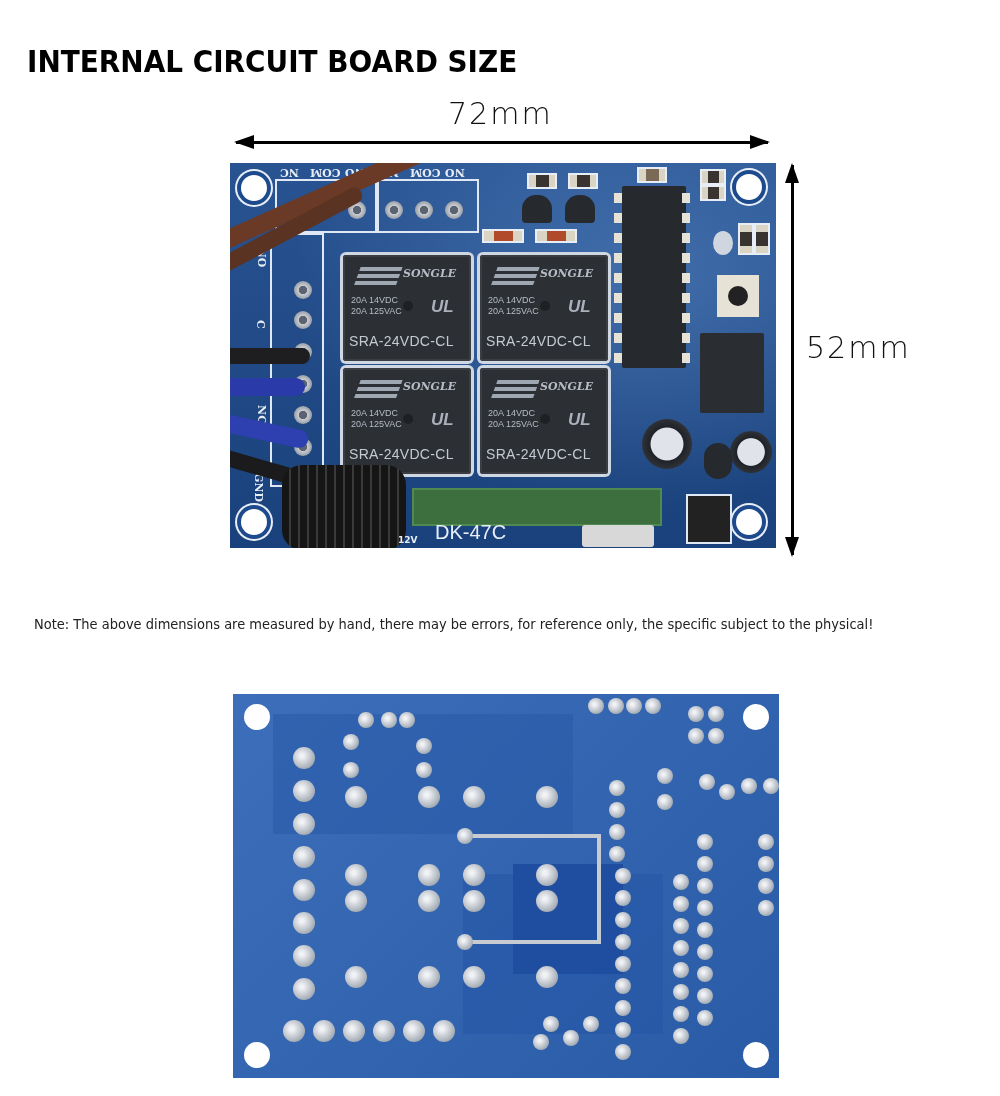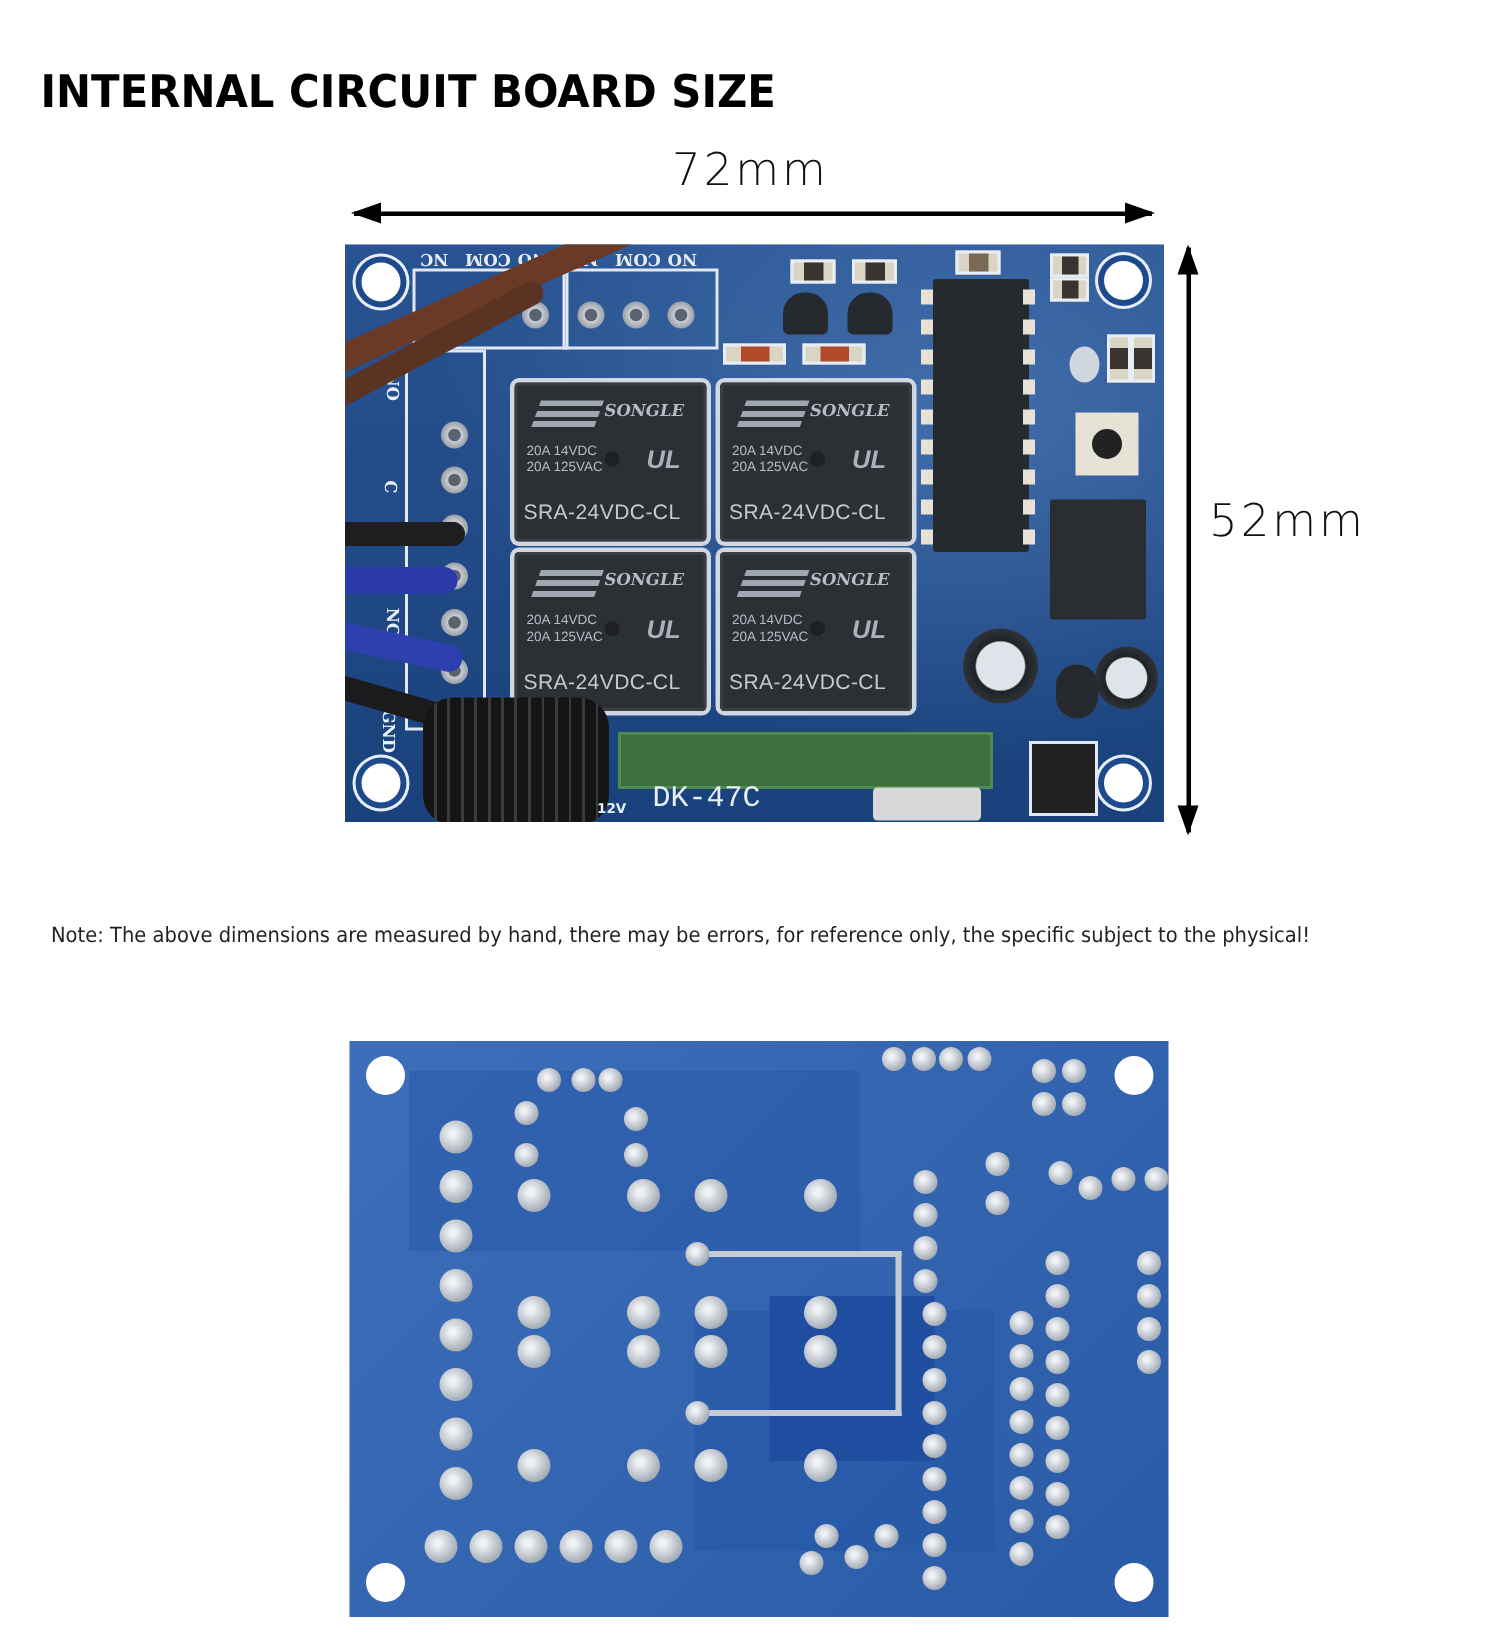--- a/index.html
+++ b/index.html
@@ -59,21 +59,21 @@
     .smd { position: absolute; background: #d9d4c4; border: 2px solid #e8eef7; }
     .smd .body { position:absolute; left: 25%; right: 25%; top: 0; bottom: 0; background: #3a3430; }
 
     .wire { position: absolute; border-radius: 10px; }
     .cap { position: absolute; border-radius: 50%; background: radial-gradient(circle, #e0e4ea 45%, #1f2226 48%, #35393f 80%); }
     .button-sw { position: absolute; width: 42px; height: 42px; background: #e7e2d6; }
     .button-sw .knob { position: absolute; left: 11px; top: 11px; width: 20px; height: 20px; border-radius: 50%; background: #222; }
     .module { position: absolute; left: 182px; top: 325px; width: 250px; height: 38px; background: #3d6e3e;
               box-shadow: inset 0 0 0 2px #4f8a50; }
     .crystal { position: absolute; left: 352px; top: 362px; width: 72px; height: 22px; background: #d8d8d8; border-radius: 3px; }
-    .module-label { position: absolute; left: 205px; top: 358px; color: #e8eef7; font-size: 20px; font-family: Liberation Mono, monospace; }
+    .module-label { position: absolute; left: 205px; top: 358px; color: #e8eef7; font-size: 20px; font-family: Liberation Sans, sans-serif; }
     .antenna { position: absolute; left: 52px; top: 302px; width: 124px; height: 85px;
                background: repeating-linear-gradient(90deg, #151515 0 7px, #3a3a3a 7px 9px); border-radius: 20px; }
 
     
     .board-bottom { position: absolute; left: 233px; top: 694px; width: 546px; height: 384px;
                     background: #2c62b4; overflow: hidden; }
     .board-bottom::before { content: ""; position: absolute; inset: 0;
                     background: linear-gradient(135deg, rgba(255,255,255,0.08), rgba(0,0,0,0.08)); }
     .trace { position: absolute; background: #2557a6; }
     .bpad { position: absolute; width: 16px; height: 16px; border-radius: 50%;

